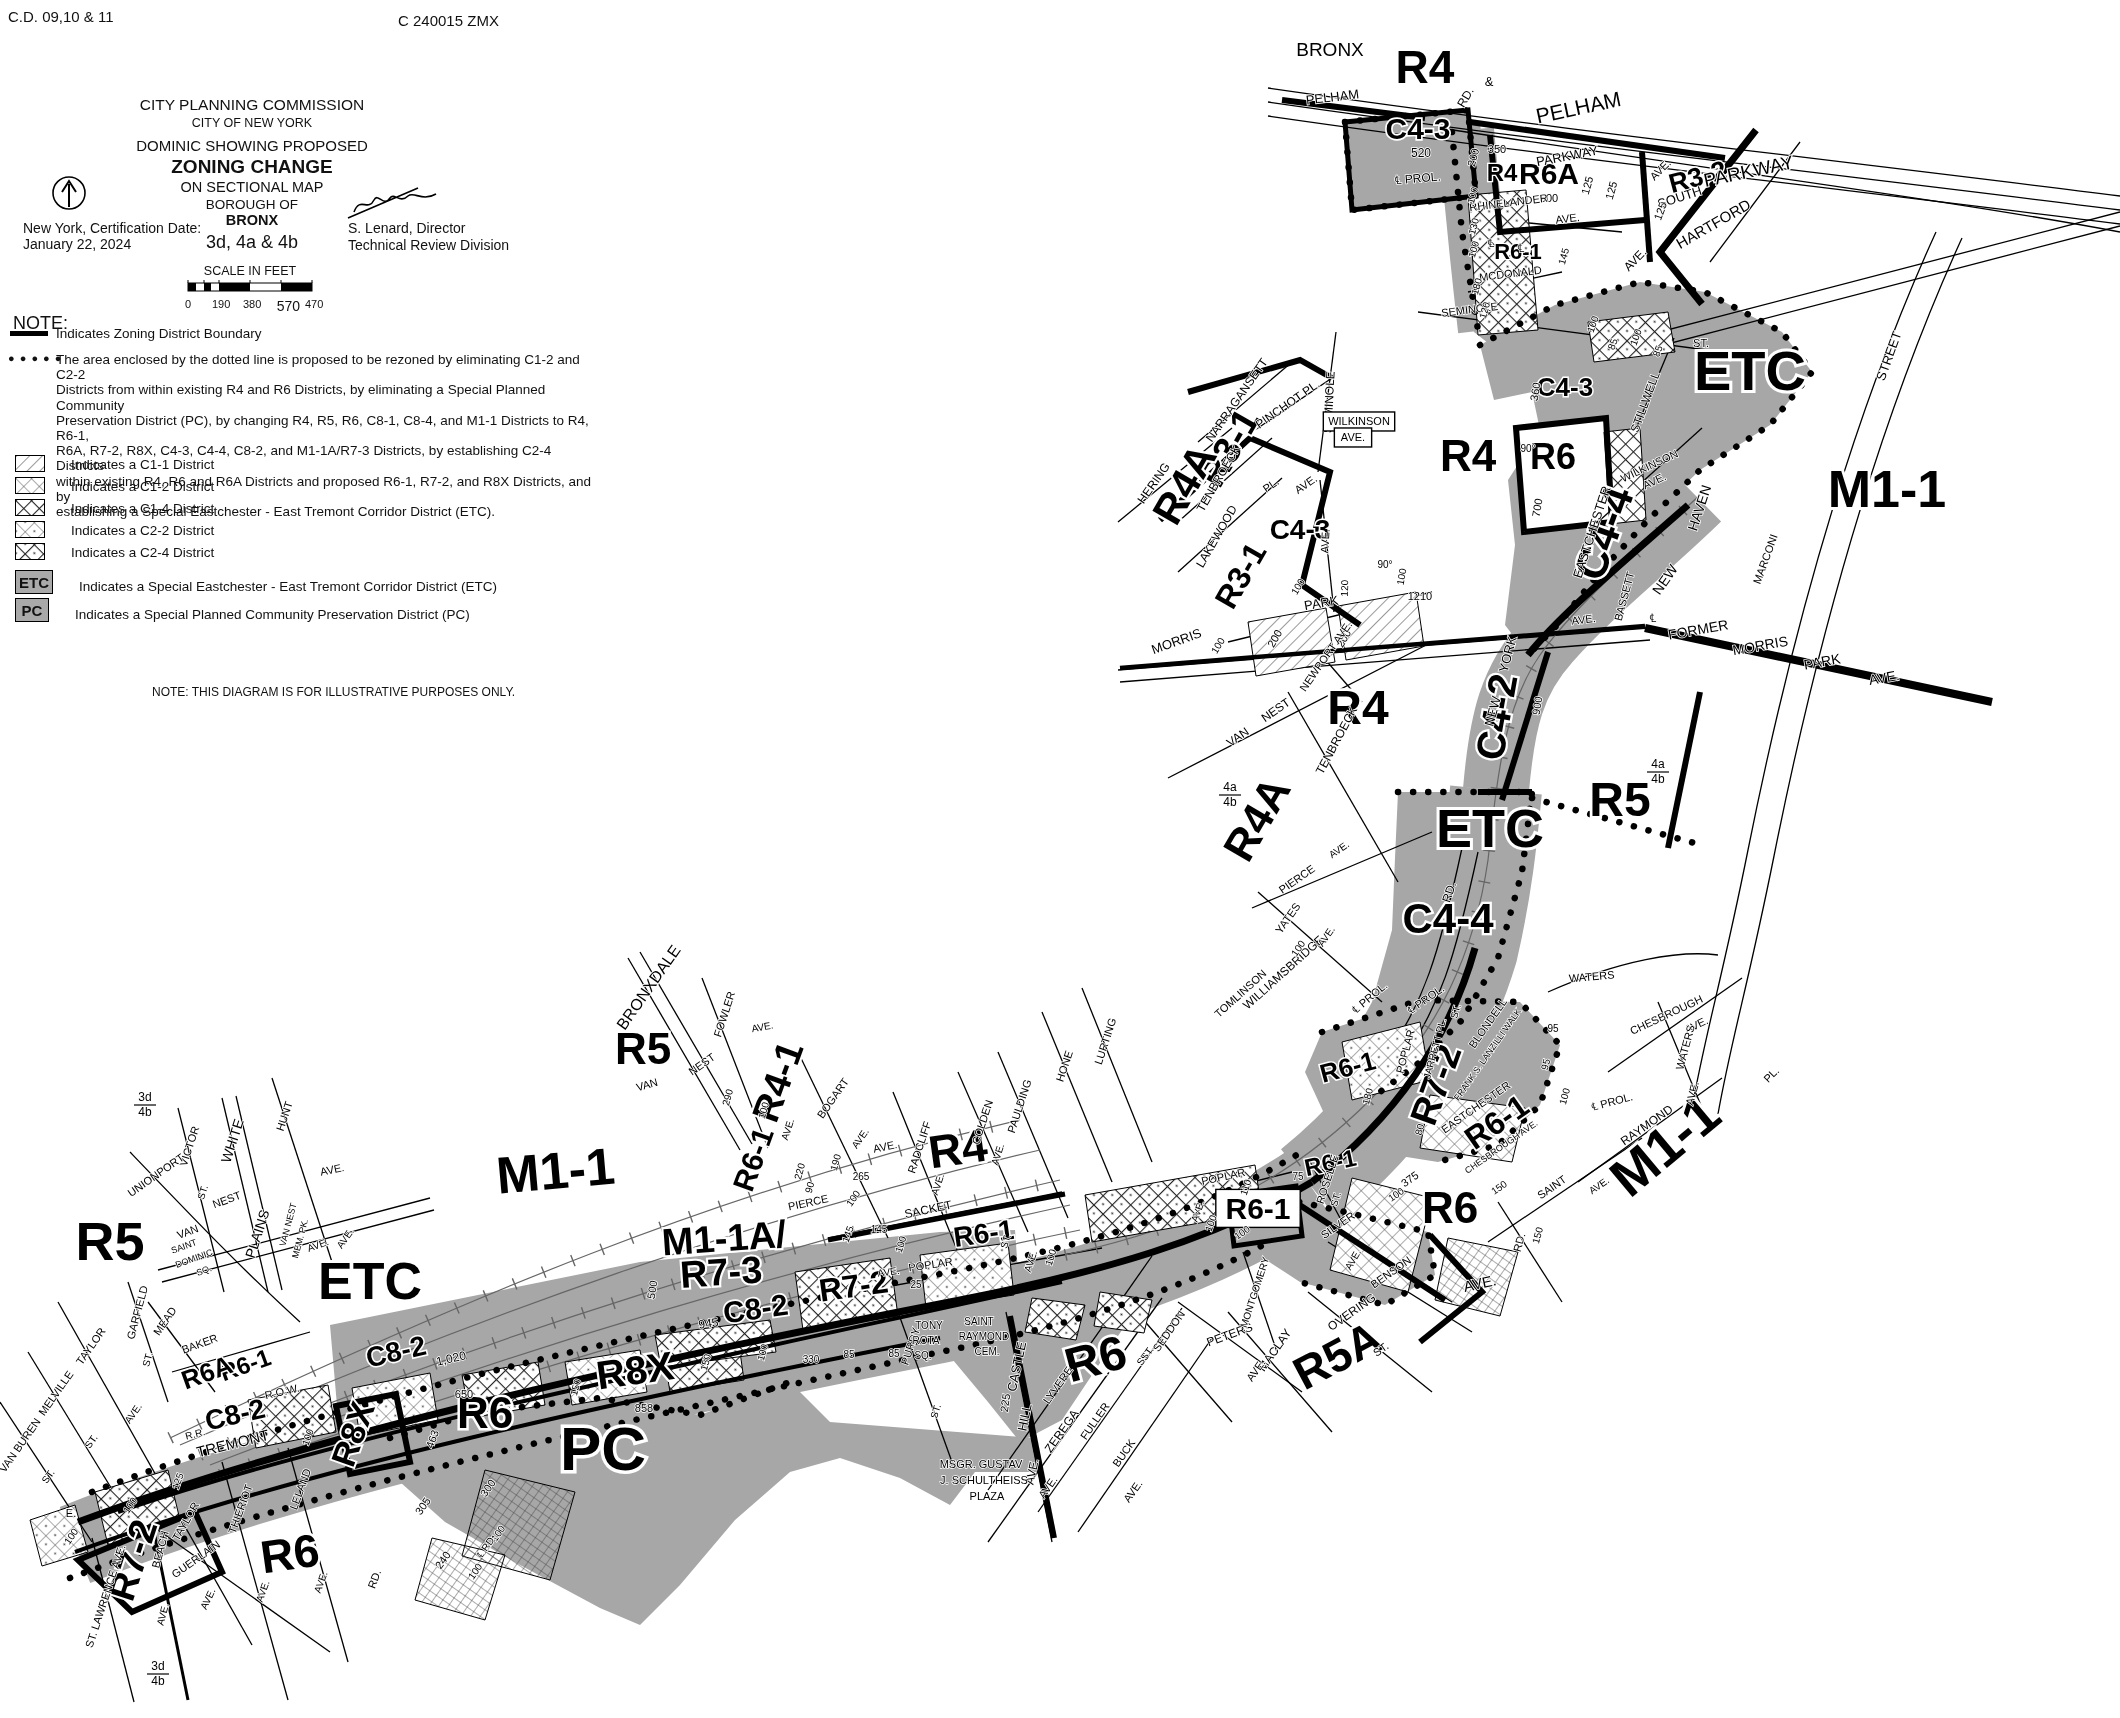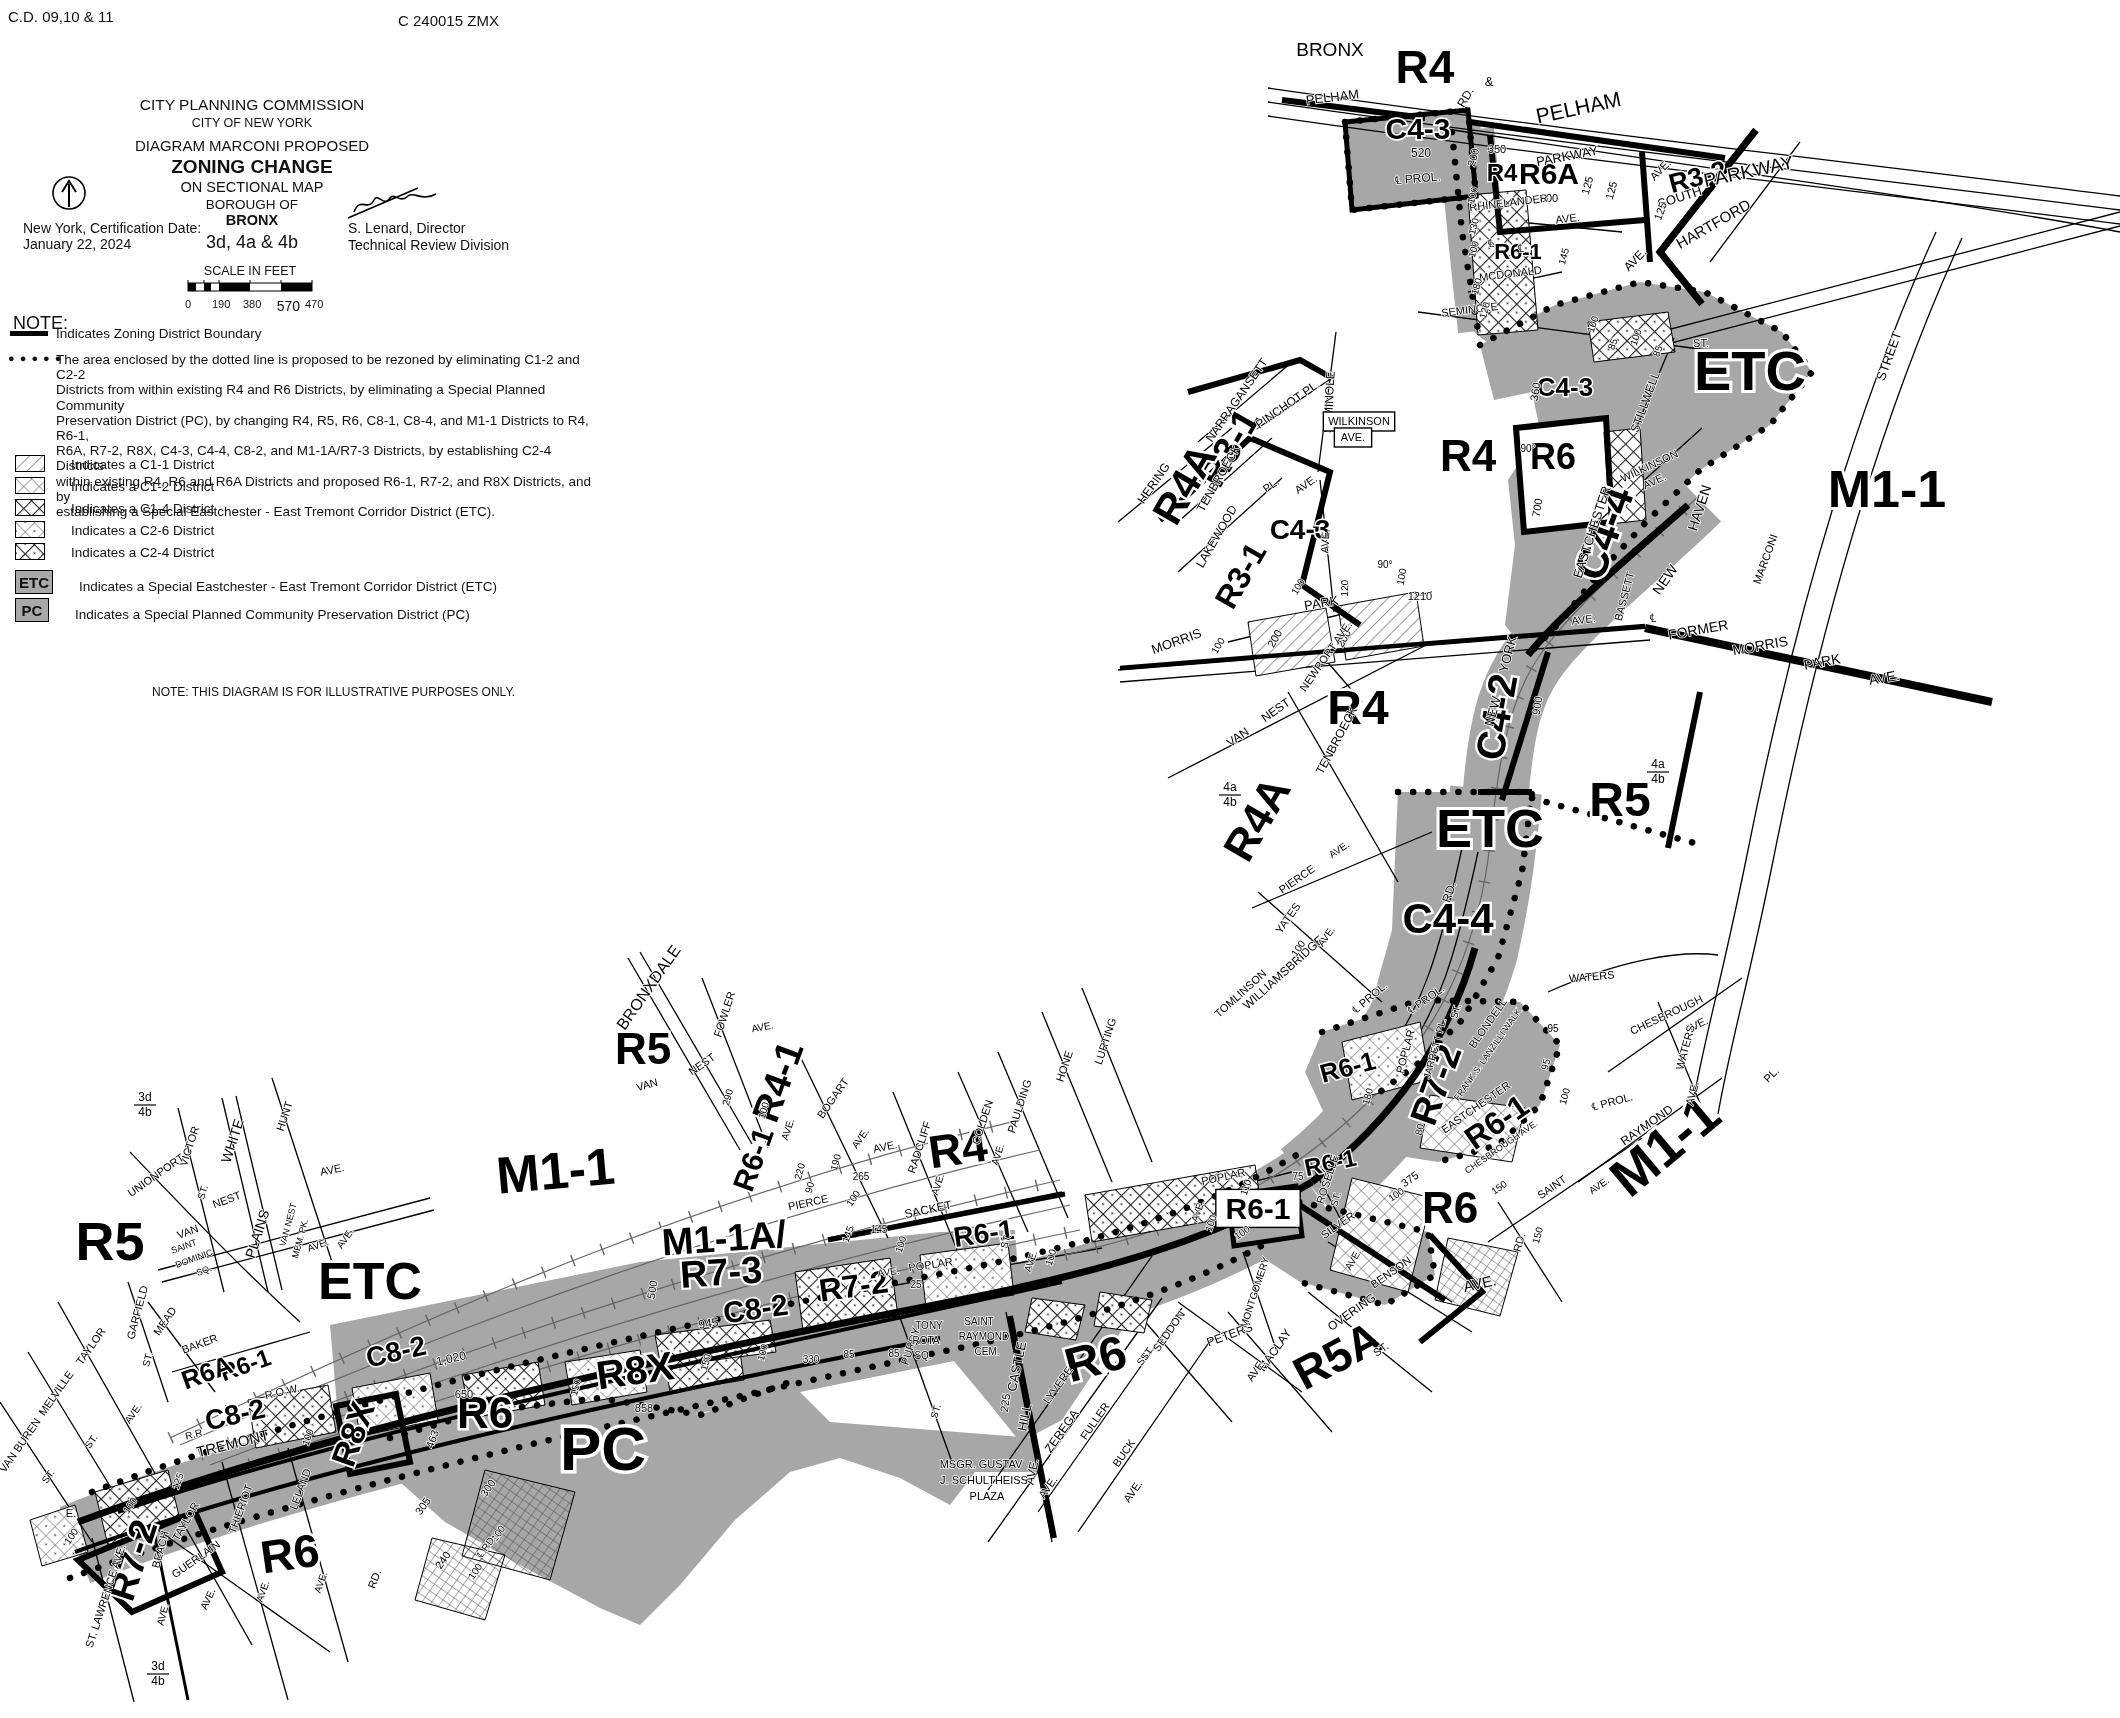--- a/index.html
+++ b/index.html
@@ -572,21 +572,21 @@
       <text x="1523" y="1243.33" text-anchor="middle" font-size="11" font-family="&quot;Liberation Sans&quot;, sans-serif" fill="#000" stroke="#fff" stroke-width="1.5" paint-order="stroke" transform="rotate(-75 1523 1243.33)">RD.</text>
       <text x="1541" y="1236.3" text-anchor="middle" font-size="10" font-family="&quot;Liberation Sans&quot;, sans-serif" fill="#000" stroke="#fff" stroke-width="1.5" paint-order="stroke" transform="rotate(-75 1541 1236.3)">150</text>
     </g>
 </svg>
 
 <div class="abs" style="left:8px;top:8px;font-size:15px">C.D. 09,10 &amp; 11</div>
 <div class="abs" style="left:398px;top:12px;font-size:15px">C 240015 ZMX</div>
 
 <div class="abs ttl" style="top:96px;font-size:15.5px">CITY PLANNING COMMISSION</div>
 <div class="abs ttl" style="top:116px;font-size:12.5px">CITY OF NEW YORK</div>
-<div class="abs ttl" style="top:137px;font-size:15px">DIAGRAM MARCONI PROPOSED</div>
+<div class="abs ttl" style="top:137px;font-size:15px">DOMINIC SHOWING PROPOSED</div>
 <div class="abs ttl" style="top:156px;font-size:19px;font-weight:bold">ZONING CHANGE</div>
 <div class="abs ttl" style="top:179px;font-size:14.5px">ON SECTIONAL MAP</div>
 <div class="abs ttl" style="top:197px;font-size:13.5px">BOROUGH OF</div>
 <div class="abs ttl" style="top:212px;font-size:14.5px;font-weight:bold">BRONX</div>
 <div class="abs ttl" style="top:232px;font-size:18px;font-weight:normal">3d, 4a &amp; 4b</div>
 
 <svg class="abs" style="left:48px;top:172px" width="44" height="44">
   <circle cx="21" cy="21" r="16" fill="none" stroke="#000" stroke-width="1.6"></circle>
   <path d="M21,35 L21,12 M14,20 L21,9 L28,20" fill="none" stroke="#000" stroke-width="2"></path>
 </svg>
@@ -648,21 +648,21 @@
 <div class="legend-row" style="top:499px">
   <svg class="swatch">
       <rect width="28" height="15" fill="url(#pc14)"></rect>
     </svg>
   <span>Indicates a C1-4 District</span>
 </div>
 <div class="legend-row" style="top:521px">
   <svg class="swatch">
       <rect width="28" height="15" fill="url(#pc22)"></rect>
     </svg>
-  <span>Indicates a C2-6 District</span>
+  <span>Indicates a C2-2 District</span>
 </div>
 <div class="legend-row" style="top:543px">
   <svg class="swatch">
       <rect width="28" height="15" fill="url(#pc24)"></rect>
     </svg>
   <span>Indicates a C2-4 District</span>
 </div>
 <div class="legend-row" style="top:570px">
   <span class="sp-box" style="width:36px;height:22px;font-size:15px">ETC</span>
   <span>Indicates a Special Eastchester - East Tremont Corridor District (ETC)</span>

